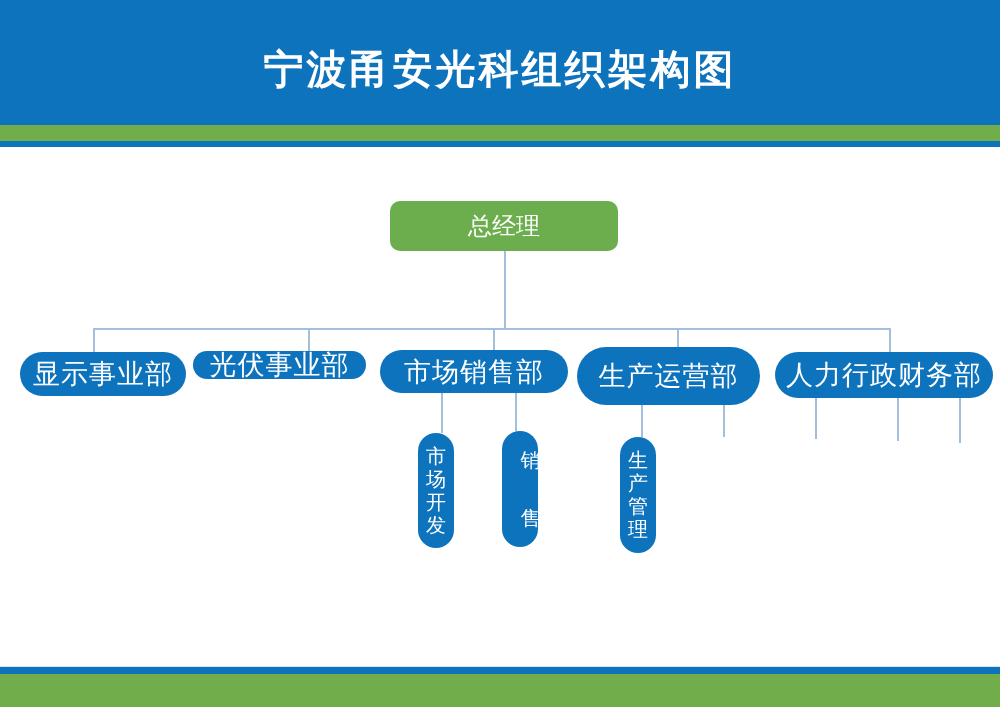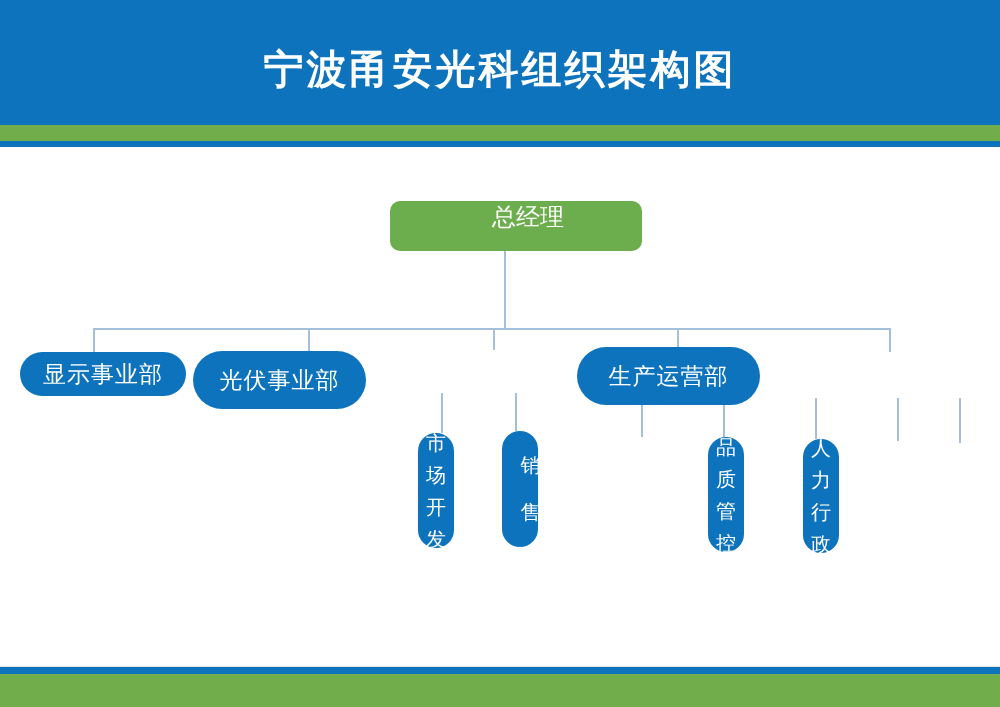--- a/index.html
+++ b/index.html
@@ -33,49 +33,49 @@
 
   
   .vline { position: absolute; width: 2px; background: var(--line-blue, #a3bfdb); }
   .hline { position: absolute; height: 2px; background: var(--line-blue, #a3bfdb); }
 
   
   .root {
     position: absolute; width: 228px; height: 50px;
     background: var(--node-green, #6cad4d);
     border-radius: 10px;
-    display: flex; justify-content: center;
-    color: var(--text-white, #ffffff); font-size: 24px; padding-left: 24px;
+    display: flex; align-items: center; justify-content: center;
+    color: var(--text-white, #ffffff); font-size: 24px;
   }
 
   
   .pill {
     position: absolute;
     background: var(--node-blue, #0e73bd);
     border-radius: 999px;
     display: flex; align-items: center; justify-content: center;
-    color: var(--text-white, #ffffff); font-size: 23px; letter-spacing: 1px;
+    color: var(--text-white, #ffffff); font-size: 27px; letter-spacing: 1px;
     box-sizing: border-box;
   }
 
   
   .vpill {
     position: absolute; width: 36px;
     background: var(--node-blue, #0e73bd);
     border-radius: 999px;
     display: flex; align-items: center; justify-content: center;
   }
   .vtext {
     display: block; width: 22px;
     color: var(--text-white, #ffffff);
     font-size: 20px; text-align: center;
     word-break: break-all;
   }
-  .lh4 { line-height: 32px; }   
-  .lh2 { line-height: 47px; margin-left: 21px; }   
+  .lh4 { line-height: 23px; }   
+  .lh2 { line-height: 58px; margin-left: 21px; }   
 </style>
 </head>
 <body>
 
 <div class="stage">
 
   <header class="banner">
     <h1>宁波甬安光科组织架构图</h1>
   </header>
   <div class="stripe-green-top"></div>
@@ -99,38 +99,41 @@
     <div class="vline" style="left:897px;top:251px;height:43px"></div>
     <div class="vline" style="left:959px;top:251px;height:45px"></div>
 
     <div class="root" style="left:390px;top:54px">
       <span>总经理</span>
     </div>
 
     <div class="pill" style="left:20px;top:205px;width:166px;height:44px">
       <span>显示事业部</span>
     </div>
-    <div class="pill" style="left:193px;top:204px;width:173px;height:58px">
+    <div class="pill" style="left:193px;top:204px;width:173px;height:28px">
       <span>光伏事业部</span>
+    </div>
+    <div class="pill" style="left:380px;top:203px;width:188px;height:43px">
+      <span>市场销售部</span>
     </div>
     <div class="pill" style="left:577px;top:200px;width:183px;height:58px">
       <span>生产运营部</span>
+    </div>
+    <div class="pill" style="left:775px;top:205px;width:218px;height:46px">
+      <span>人力行政财务部</span>
     </div>
 
     <div class="vpill" style="left:418px;top:286px;height:115px">
       <span class="vtext lh4">市场开发</span>
     </div>
     <div class="vpill" style="left:502px;top:284px;height:116px">
       <span class="vtext lh2">销售</span>
     </div>
-    <div class="vpill" style="left:708px;top:290px;height:115px">
-      <span class="vtext lh4">品质管控</span>
-    </div>
-    <div class="vpill" style="left:803px;top:292px;height:114px">
-      <span class="vtext lh4">人力行政</span>
+    <div class="vpill" style="left:620px;top:290px;height:116px">
+      <span class="vtext lh4">生产管理</span>
     </div>
 
   </main>
 
   <div class="stripe-blue-bot"></div>
   <div class="stripe-green-bot"></div>
 
 </div>
 
 </body></html>

